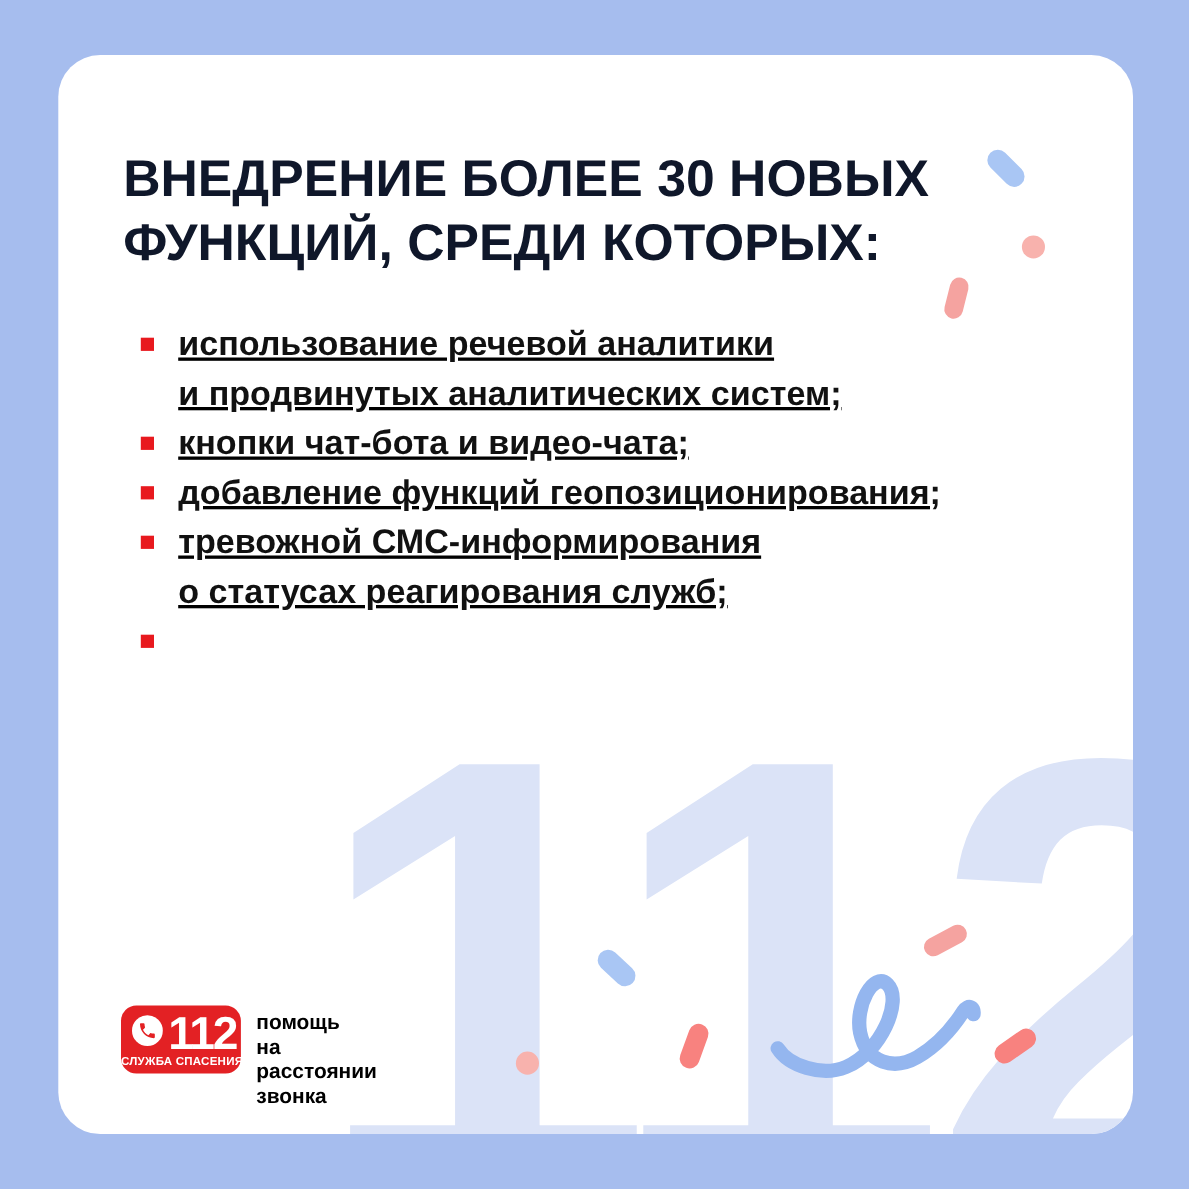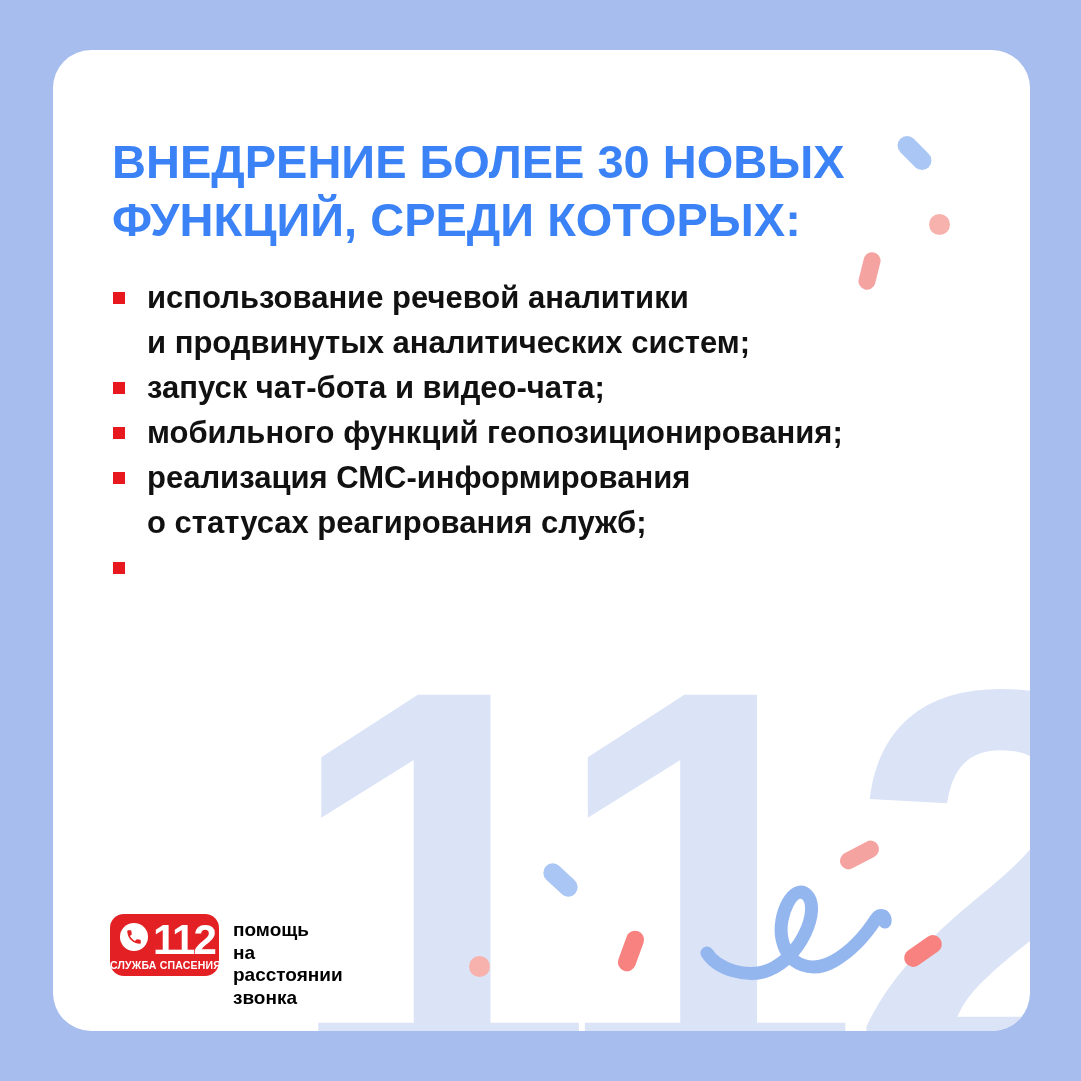--- a/index.html
+++ b/index.html
@@ -1,23 +1,23 @@
 <!DOCTYPE html>
 <html><head>
 <meta charset="utf-8">
 <style>
   html,body{margin:0;padding:0;}
   body{width:1081px;height:1081px;background:#a6bdee;font-family:"Liberation Sans",sans-serif;position:relative;overflow:hidden;}
   .card{position:absolute;left:53px;top:50px;width:977px;height:981px;background:#ffffff;border-radius:38px;overflow:hidden;}
 
   .watermark{position:absolute;left:230px;top:556px;font-size:560px;line-height:560px;font-weight:bold;color:#dbe3f7;letter-spacing:-14px;white-space:nowrap;user-select:none;}
 
-  .headline{position:absolute;left:59px;top:52px;width:880px;font-size:47px;line-height:58px;font-weight:bold;color:#3b82f6;white-space:pre-line;}
+  .headline{position:absolute;left:59px;top:52px;width:880px;font-size:47px;line-height:58px;font-weight:bold;color:#0f172a;white-space:pre-line;}
 
-  .features{position:absolute;left:59px;top:224px;width:880px;list-style:none;margin:1px;padding:0;}
+  .features{position:absolute;left:59px;top:224px;width:880px;list-style:none;margin:16px;padding:0;text-decoration:underline;}
   .features li{position:relative;padding-left:34px;font-size:31px;line-height:45px;font-weight:bold;color:#111111;white-space:pre-line;}
   .bullet{position:absolute;left:0;top:17px;width:12px;height:12px;background:#e8191e;}
 
   .pill{position:absolute;border-radius:99px;}
   .dot{position:absolute;border-radius:50%;}
   .blue{background:#a9c6f4;}
   .coral{background:#f8827f;}
   .salmon{background:#f5a3a0;}
   .pinkdot{background:#f8b2ad;}
 
@@ -57,23 +57,23 @@
   <svg class="squiggle" width="230" height="130" viewBox="0 0 230 130">
     <path d="M 24 88 C 34 104, 64 114, 86 105 C 118 92, 138 44, 124 30 C 111 17, 94 50, 99 74 C 105 102, 130 108, 151 96 C 170 85, 184 68, 193 54 C 197 48, 203 50, 202 57" fill="none" stroke="#94b6ef" stroke-width="13" stroke-linecap="round"></path>
   </svg>
 
   <h1 class="headline">ВНЕДРЕНИЕ БОЛЕЕ 30 НОВЫХ
 ФУНКЦИЙ, СРЕДИ КОТОРЫХ:</h1>
 
   <ul class="features">
     <li><span class="bullet"></span><span>использование речевой аналитики
 и продвинутых аналитических систем;</span></li>
-    <li><span class="bullet"></span><span>запуск чат-бота и видео-чата;</span></li>
-    <li><span class="bullet"></span><span>мобильного функций геопозиционирования;</span></li>
-    <li><span class="bullet"></span><span>реализация СМС-информирования
+    <li><span class="bullet"></span><span>кнопки чат-бота и видео-чата;</span></li>
+    <li><span class="bullet"></span><span>добавление функций геопозиционирования;</span></li>
+    <li><span class="bullet"></span><span>тревожной СМС-информирования
 о статусах реагирования служб;</span></li>
     <li><span class="bullet"></span></li>
   </ul>
 
   <div class="logo">
     <div class="logo-badge">
       <div class="logo-phone">
         <svg width="18" height="18" viewBox="0 0 24 24">
           <path fill="#e32124" d="M6.62 10.79c1.44 2.83 3.76 5.14 6.59 6.59l2.2-2.2c.27-.27.67-.36 1.02-.24 1.12.37 2.33.57 3.57.57.55 0 1 .45 1 1V20c0 .55-.45 1-1 1-9.39 0-17-7.61-17-17 0-.55.45-1 1-1h3.5c.55 0 1 .45 1 1 0 1.25.2 2.45.57 3.57.11.35.03.74-.25 1.02l-2.2 2.2z"></path>
         </svg>

